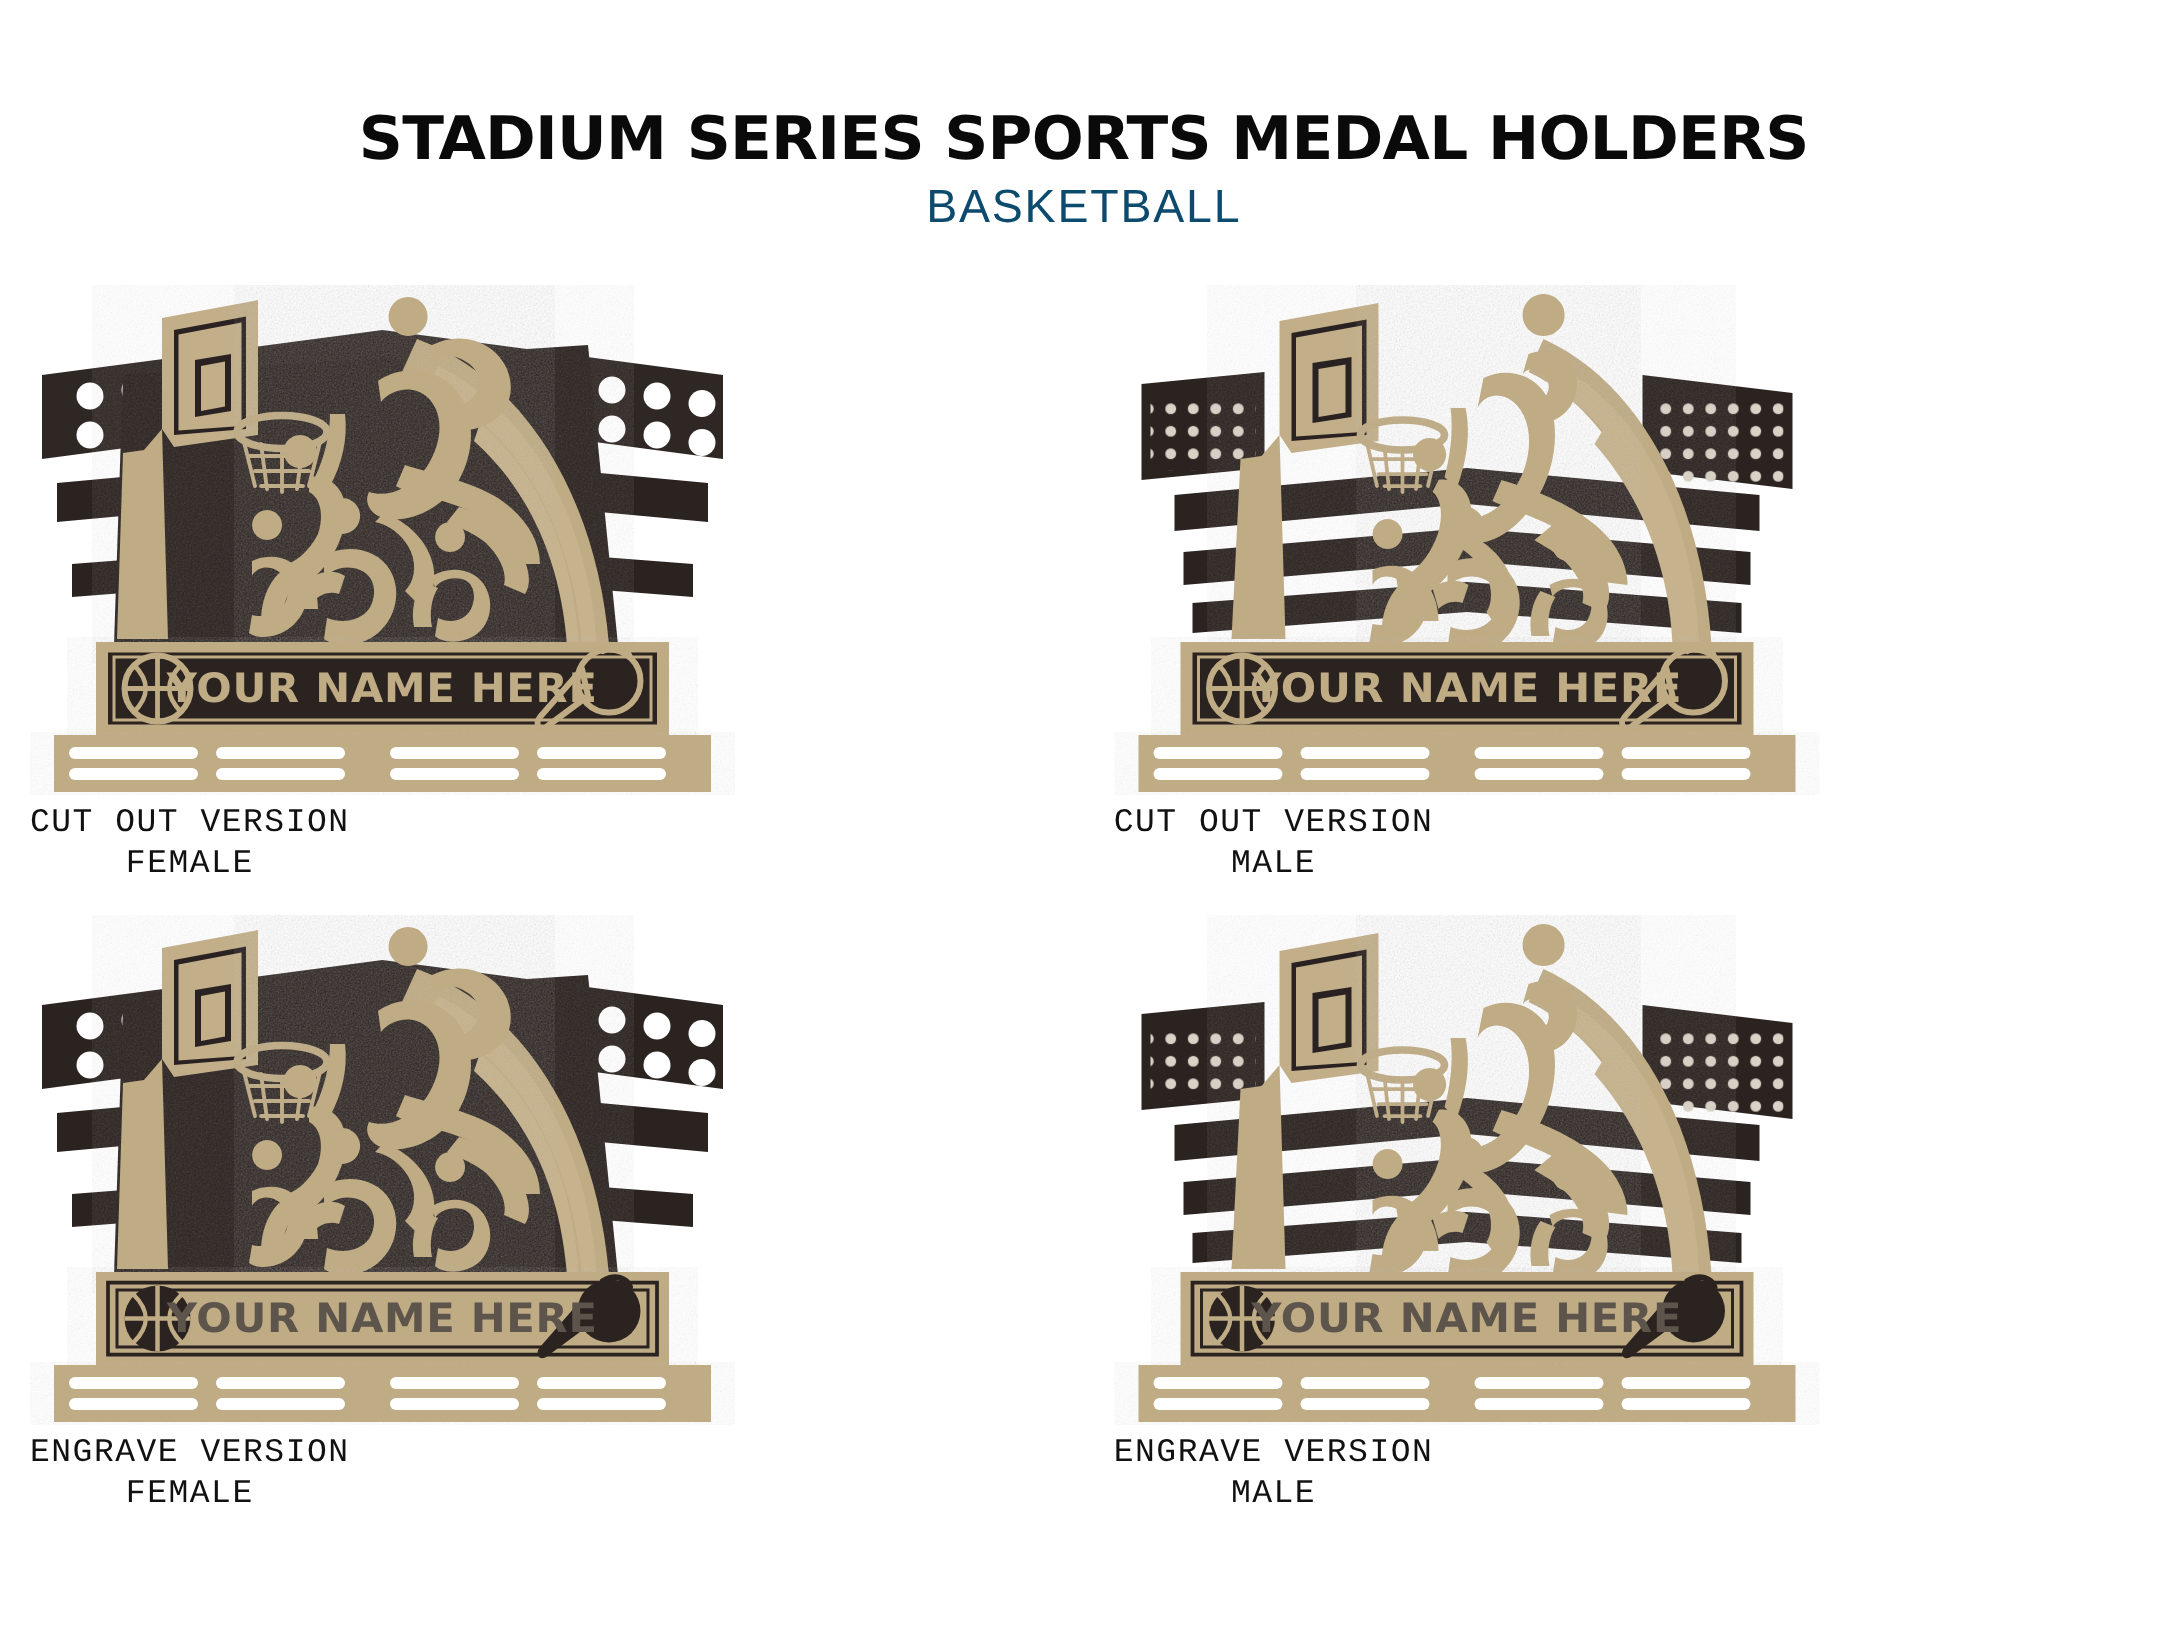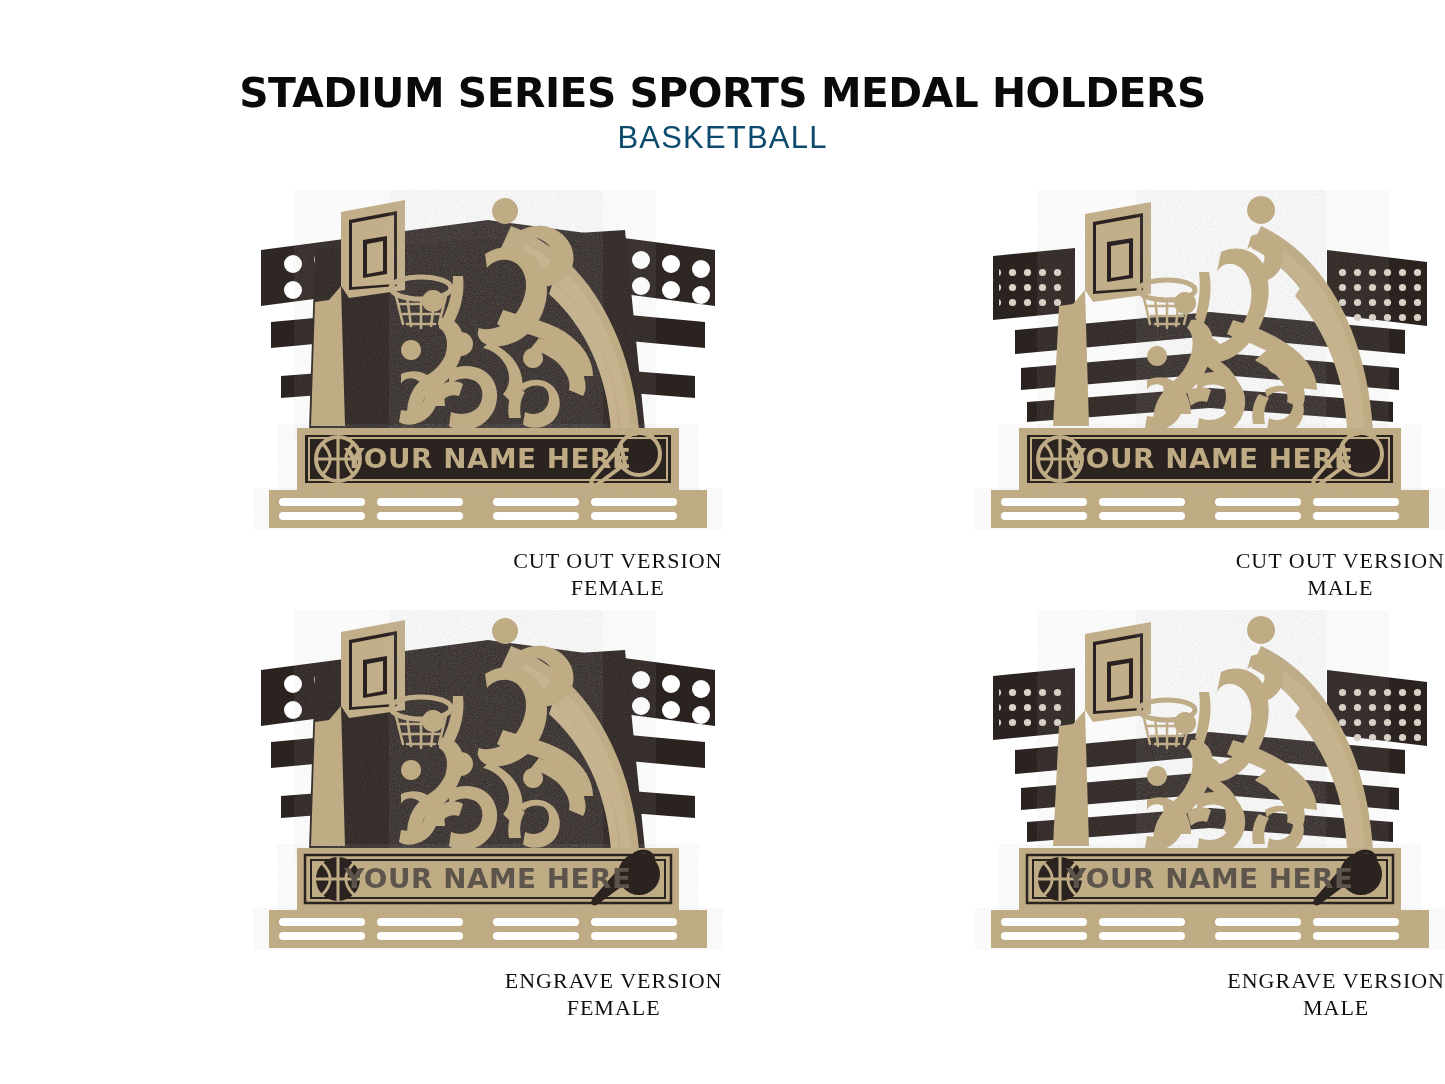--- a/index.html
+++ b/index.html
@@ -45,31 +45,32 @@
     left: 0;
     width: 1445px;
     display: grid;
     grid-template-columns: 1fr 1fr;
     grid-template-rows: 420px 420px;
   }
   .product-cell {
     position: relative;
     display: flex;
     flex-direction: column;
-    align-items: flex-end;
+    align-items: flex-start;
+    padding-left: 20px;
   }
   .holder-wrap {
     position: relative;
     width: 470px;
     height: 340px;
   }
   .caption {
-    margin-top: 18px;
+    margin-top: 6px;
     text-align: center;
-    font-family: Liberation Serif, serif;
+    font-family: Liberation Mono, monospace;
     font-size: 22px;
     letter-spacing: 1px;
     color: #111111;
     line-height: 1.22;
   }
 
   
   .holder-svg { display: block; width: 470px; height: 340px; }
 </style>
 </head>

